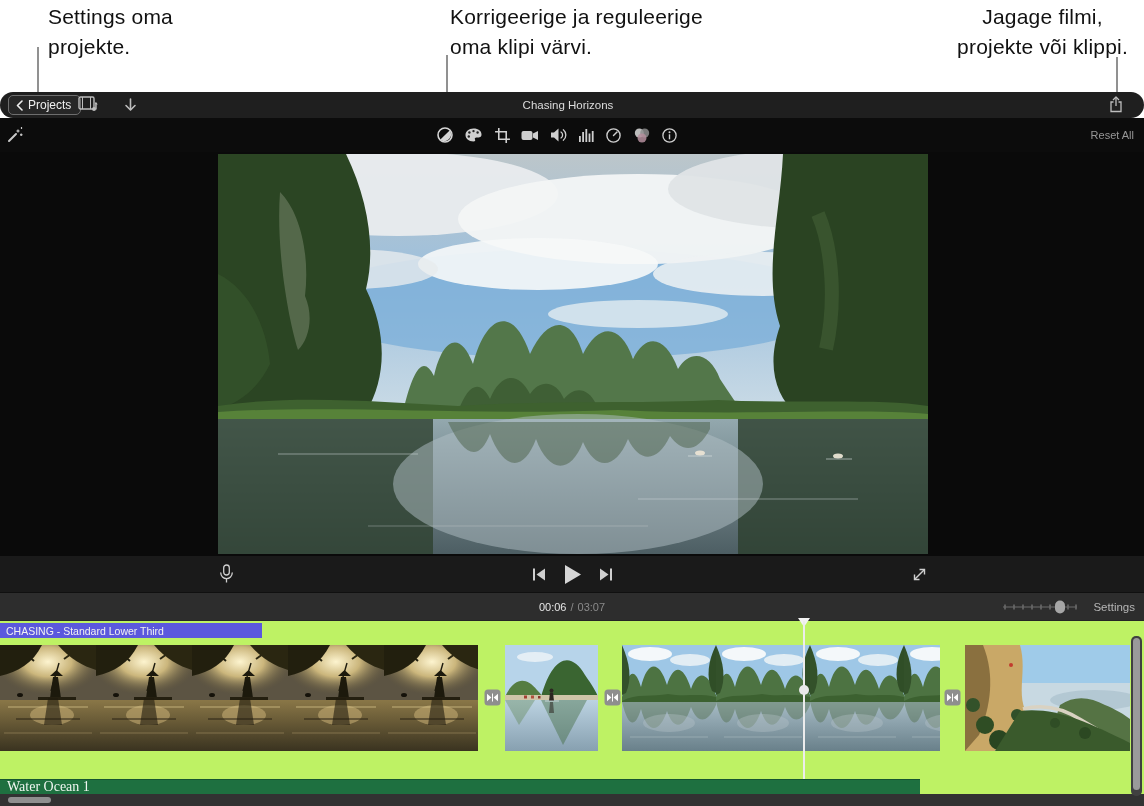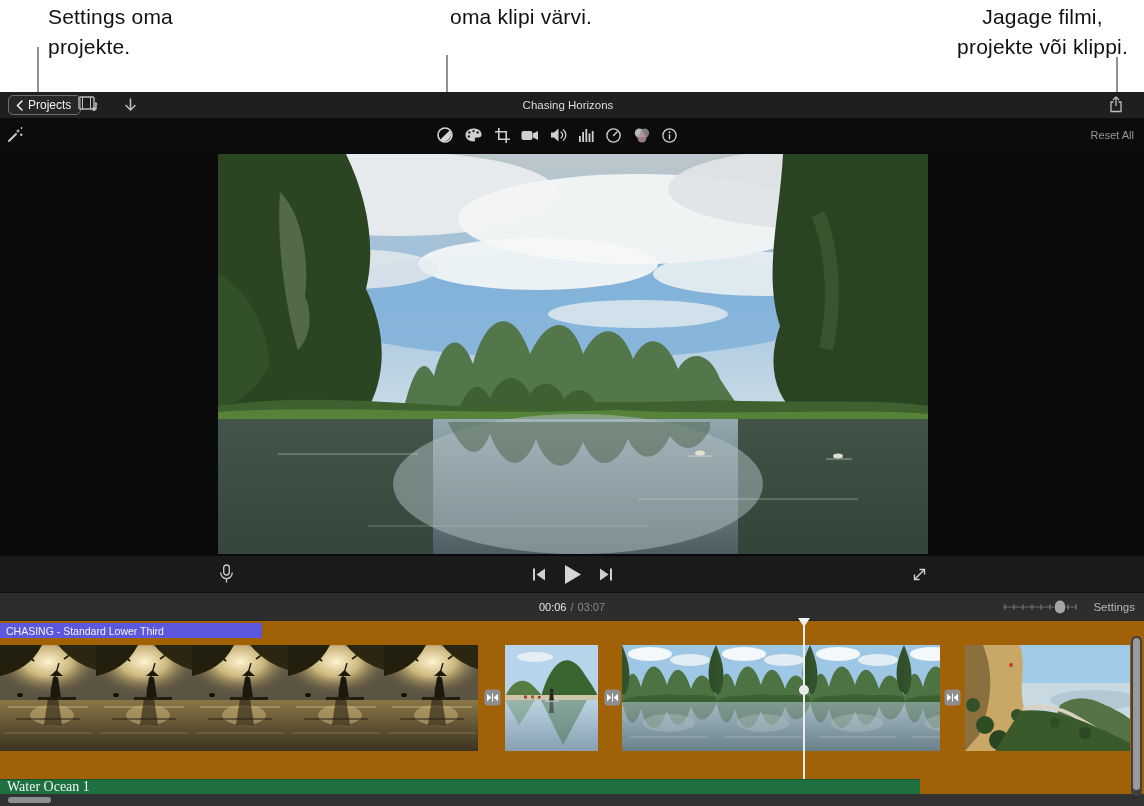--- a/index.html
+++ b/index.html
@@ -1,21 +1,21 @@
 <!DOCTYPE html>
 <html><head>
 <meta charset="utf-8">
 <style>
   html,body{margin:0;padding:0;}
   body{font-family:"Liberation Sans",sans-serif;background:#fff;}
   .screen{position:relative;width:1144px;height:806px;background:#fff;overflow:hidden;}
   .callout{position:absolute;color:#111;font-size:21px;line-height:30px;letter-spacing:.2px;}
   .callout-line{position:absolute;width:2px;background:#919191;}
   
-  .toolbar{position:absolute;left:0;top:92px;width:1144px;height:26px;background:#1f1f1f;}
+  .toolbar{position:absolute;left:0;top:92px;width:1144px;height:26px;background:#1f1f1f;border-radius:13px;}
   .projects-btn{position:absolute;left:8px;top:3px;height:18px;display:flex;align-items:center;gap:5px;
     padding:0 9px 0 7px;border:1px solid #6e6e6e;border-radius:5px;background:#272727;color:#f0f0f0;
     font-size:12px;cursor:default;}
   .tb-icon{position:absolute;top:3px;display:flex;align-items:center;justify-content:center;height:19px;}
   .win-title{position:absolute;left:0;right:8px;top:0;height:26px;display:flex;align-items:center;justify-content:center;
     color:#dcdcdc;font-size:11.5px;}
   .adjustbar{position:absolute;left:0;top:118px;width:1144px;height:34px;background:#0c0c0c;}
   .adjust-icons{position:absolute;left:436px;top:0;width:242px;height:34px;display:flex;align-items:center;justify-content:space-between;}
   .reset-all{position:absolute;right:10px;top:0;height:34px;display:flex;align-items:center;color:#979797;font-size:11px;}
   .wand{position:absolute;left:5px;top:7px;}
@@ -23,21 +23,21 @@
   .video{position:absolute;left:218px;top:2px;width:710px;height:400px;background:#45616e;}
   .playbar{position:absolute;left:0;top:556px;width:1144px;height:36px;background:#1a1a1a;}
   .transport{position:absolute;left:0;right:0;top:0;height:36px;display:flex;align-items:center;justify-content:center;gap:17px;}
   .timebar{position:absolute;left:0;top:592px;width:1144px;height:28px;background:#2d2d2d;border-top:1px solid #101010;box-sizing:border-box;}
   .time-display{position:absolute;left:0;right:0;top:0;height:27px;display:flex;align-items:center;justify-content:center;
     font-size:11px;gap:4px;text-align:center;}
   .time-cur{color:#e6e6e6;} .time-sep,.time-tot{color:#8a8a8a;}
   .settings-btn{position:absolute;right:9px;top:0;height:27px;display:flex;align-items:center;color:#b5b5b5;font-size:11.5px;}
   .zoom-slider{position:absolute;left:1002px;top:7px;}
   
-  .timeline{position:absolute;left:0;top:620px;width:1144px;height:186px;background:#a16207;border-top:1px solid #262626;box-sizing:border-box;}
+  .timeline{position:absolute;left:0;top:620px;width:1144px;height:186px;background:#bef264;border-top:1px solid #262626;box-sizing:border-box;}
   .title-clip{position:absolute;left:0;top:2px;width:262px;height:15px;background:#5b58dd;color:#f2f2f2;
     font-size:10.5px;display:flex;align-items:center;padding-left:6px;box-sizing:border-box;white-space:nowrap;overflow:hidden;}
   .clip{position:absolute;top:24px;height:106px;overflow:hidden;background:#222;}
   .clip svg{display:block;}
   .trans-icon{position:absolute;top:68px;width:17px;height:17px;}
   .playhead{position:absolute;left:803px;top:0;width:2px;height:173px;background:#ececec;}
   .playhead-tri{position:absolute;left:798px;top:-3px;width:0;height:0;border-left:6px solid transparent;border-right:6px solid transparent;border-top:9px solid #f2f2f2;}
   .playhead-dot{position:absolute;left:799px;top:64px;width:10px;height:10px;border-radius:50%;background:#e9e9e9;}
   .audio-clip{position:absolute;left:0;top:158px;width:920px;height:15px;background:#1e7040;border-top:1px solid #155530;
     box-sizing:border-box;color:#eef6f0;font-size:14px;display:flex;align-items:center;padding-left:7px;font-family:Liberation Serif, serif;}
@@ -49,20 +49,21 @@
 </head>
 <body>
 
 <div class="screen">
 
   <div class="callout" style="left:48px;top:2px;">
     <div>Settings oma</div>
     <div>projekte.</div>
   </div>
   <div class="callout" style="left:450px;top:2px;">
+    <div>Korrigeerige ja reguleerige</div>
     <div>oma klipi värvi.</div>
   </div>
   <div class="callout" style="right:16px;top:2px;text-align:center;">
     <div>Jagage filmi,</div>
     <div>projekte või klippi.</div>
   </div>
   <div class="callout-line" style="left:37px;top:47px;height:53px;"></div>
   <div class="callout-line" style="left:446px;top:55px;height:77px;"></div>
   <div class="callout-line" style="left:1116px;top:57px;height:43px;"></div>
 

